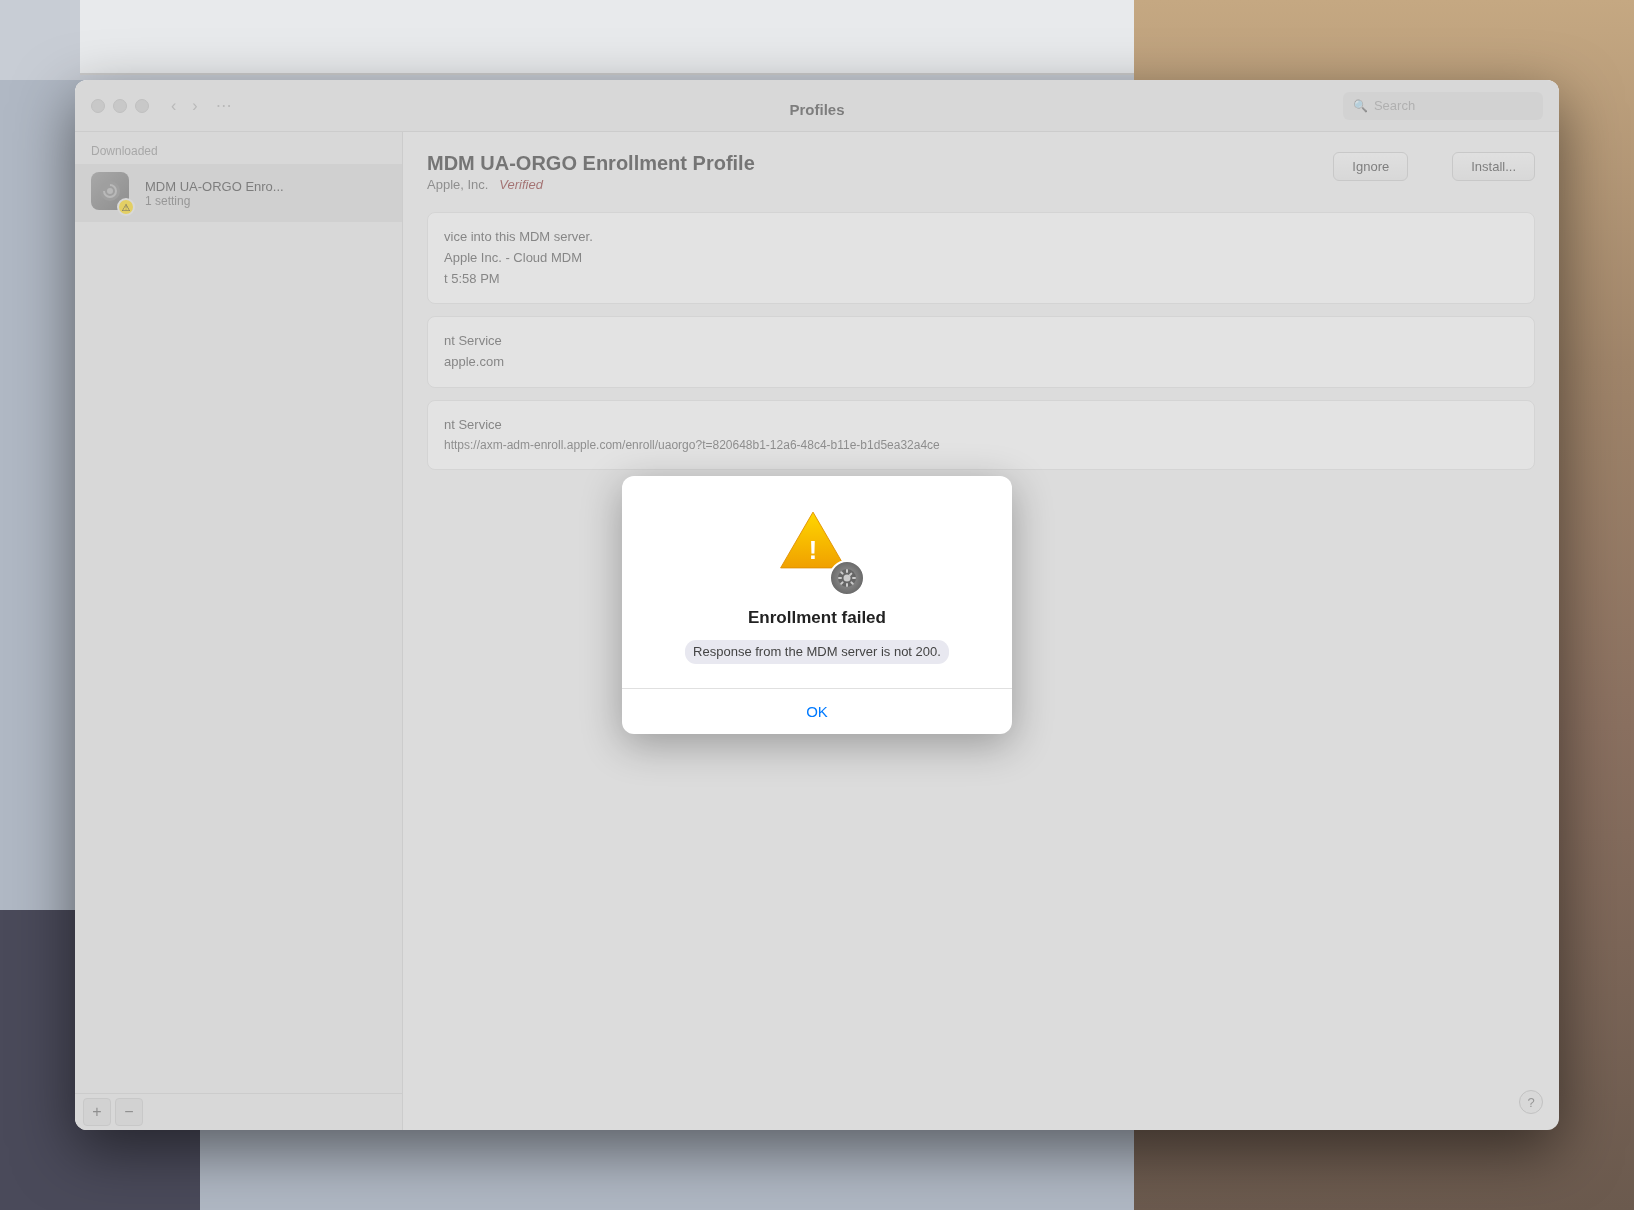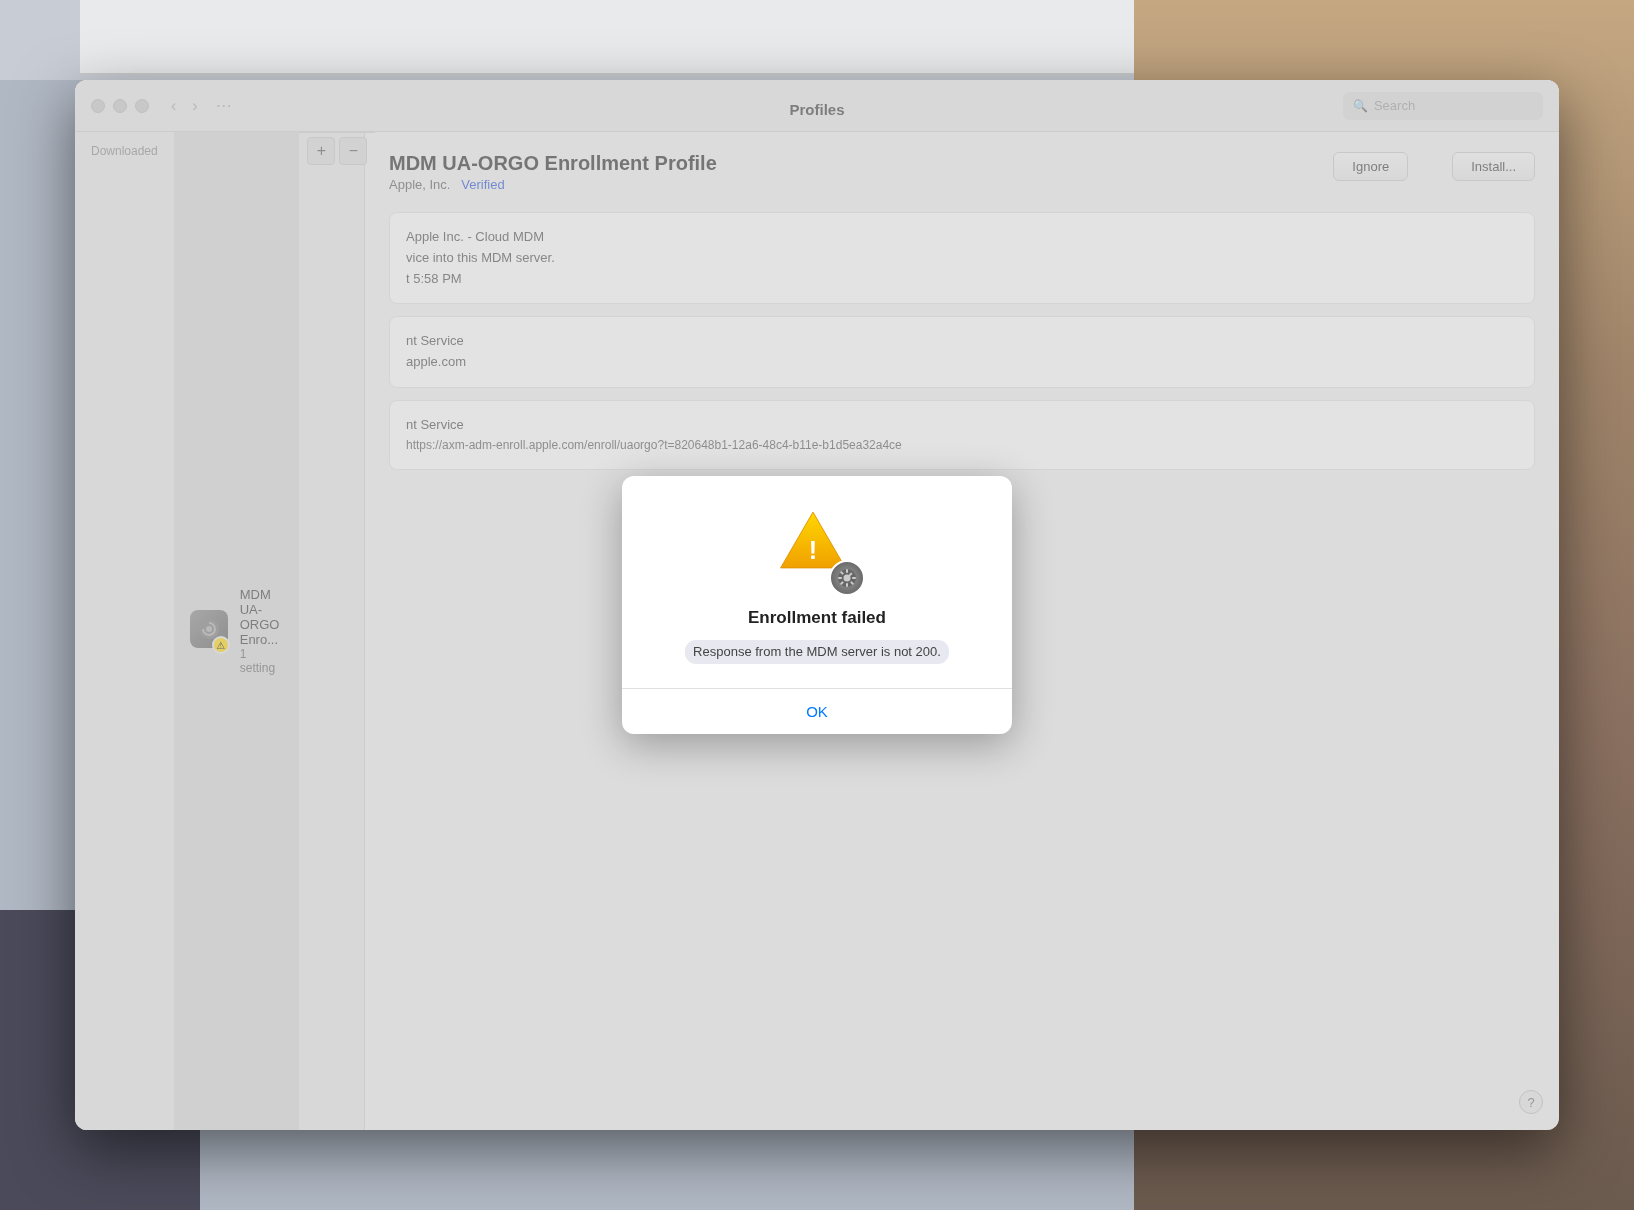--- a/index.html
+++ b/index.html
@@ -149,24 +149,25 @@
 
     
     .main-content {
       display: flex;
       flex: 1;
       overflow: hidden;
     }
 
     
     .sidebar {
-      width: 290px;
+      width: 328px;
       background: #e8e8e8;
       border-right: 1px solid #d0d0d0;
       display: flex;
+      flex-direction: column;
     }
 
     .sidebar-section-label {
       font-size: 12px;
       color: #888;
       padding: 12px 16px 6px;
       font-weight: 500;
     }
 
     .sidebar-item {
@@ -277,22 +278,23 @@
     .detail-verified {
       font-size: 13px;
       margin-top: 2px;
     }
 
     .detail-verified-company {
       color: #555;
     }
 
     .detail-verified-badge {
-      color: #1d4ed8;
+      color: #7f1d1d;
       font-weight: 500;
+      font-style: italic;
     }
 
     .detail-actions {
       display: flex;
       gap: 8px;
     }
 
     .action-btn {
       padding: 6px 18px;
       border-radius: 6px;
@@ -505,22 +507,22 @@
             <span class="detail-verified-badge">Verified</span>
           </div>
         </div>
         <div class="detail-actions">
           <button class="action-btn">Ignore</button>
           <button class="action-btn">Install...</button>
         </div>
       </div>
 
       <div class="detail-card">
+        <div>vice into this MDM server.</div>
         <div>Apple Inc. - Cloud MDM</div>
-        <div>vice into this MDM server.</div>
         <div>t 5:58 PM</div>
       </div>
 
       <div class="detail-card">
         <div>nt Service</div>
         <div>apple.com</div>
       </div>
 
       <div class="detail-card">
         <div>nt Service</div>

